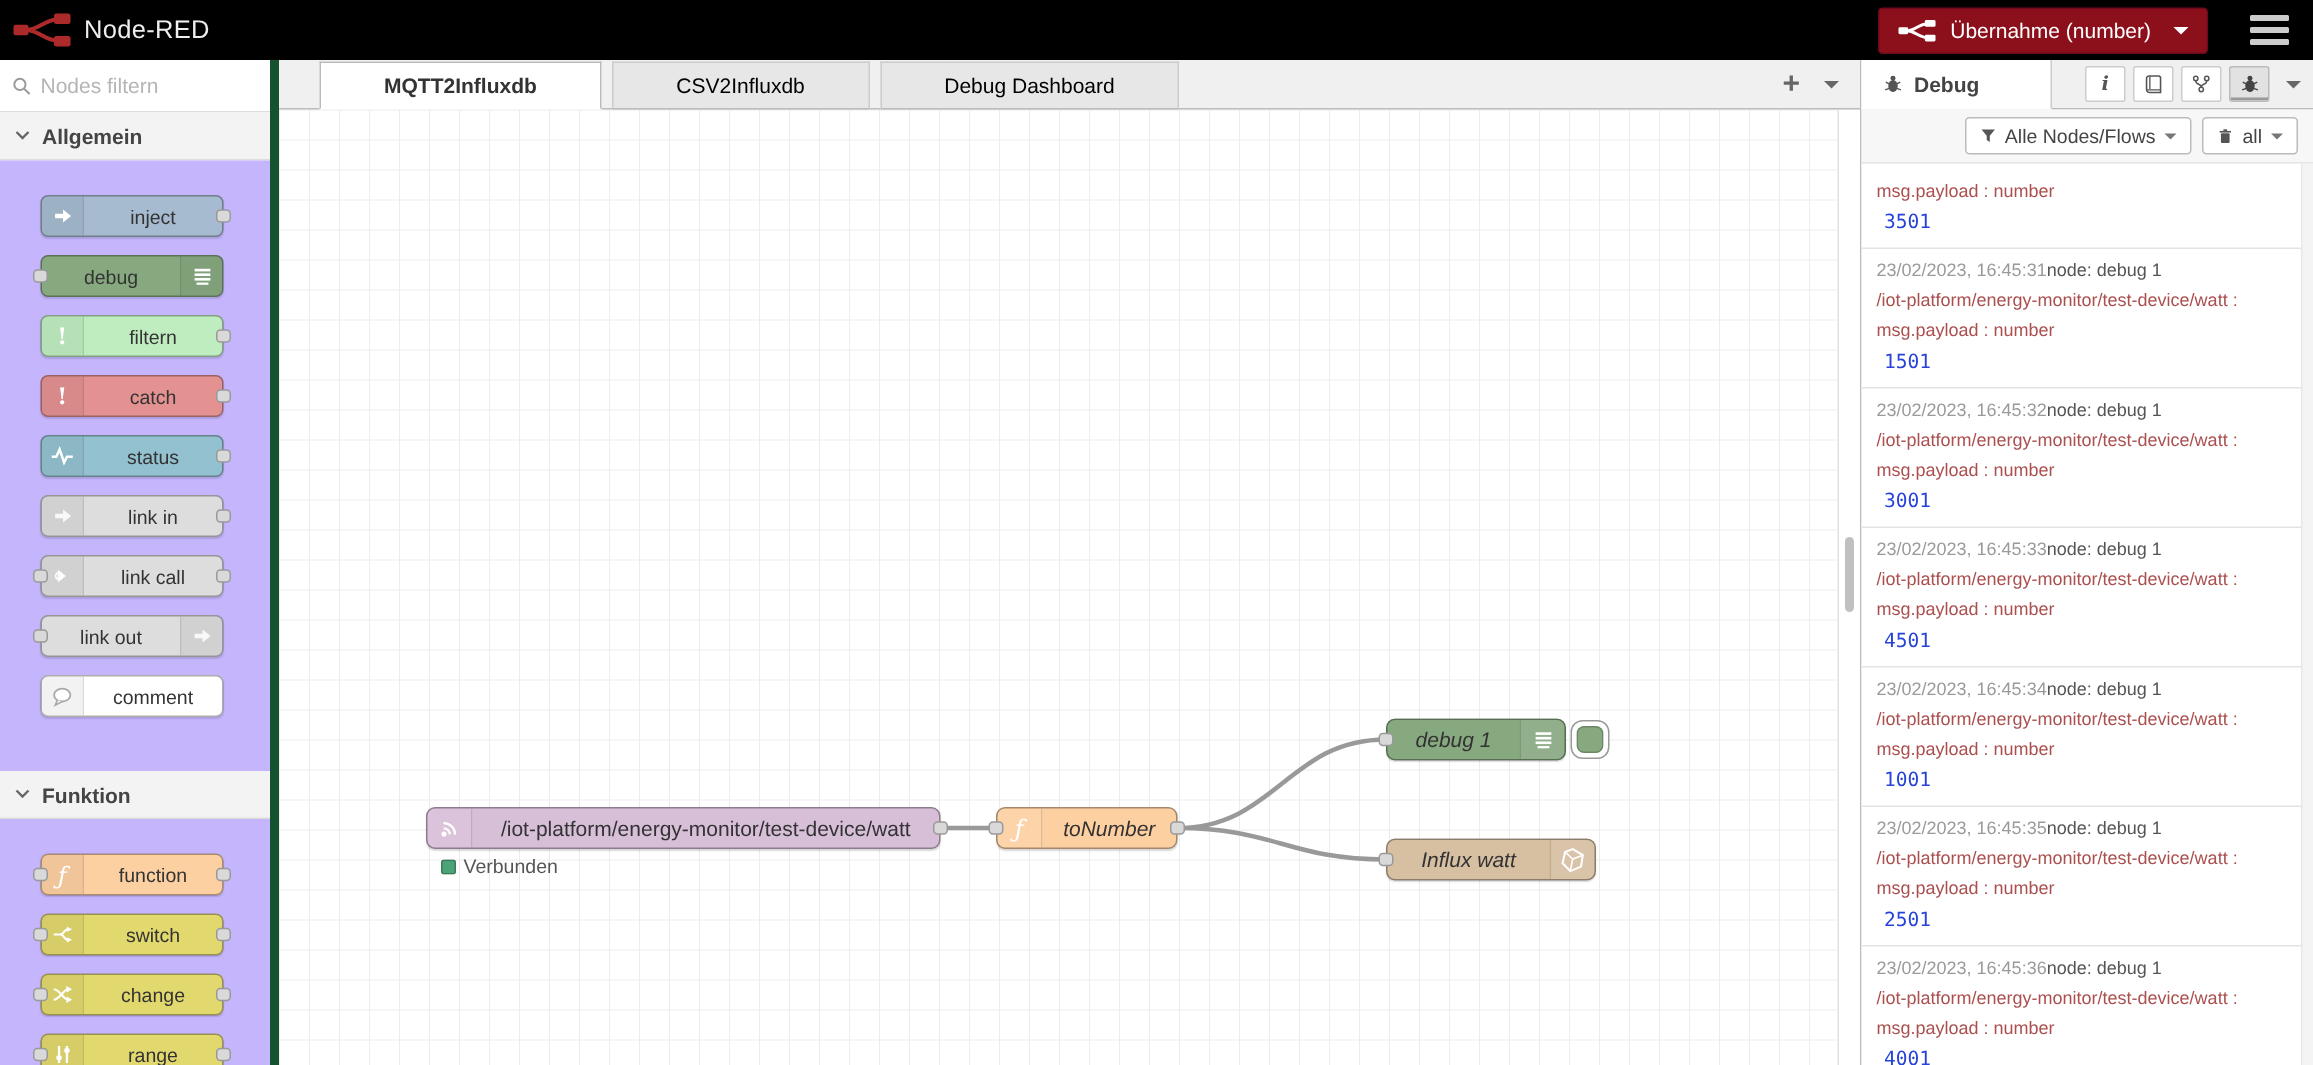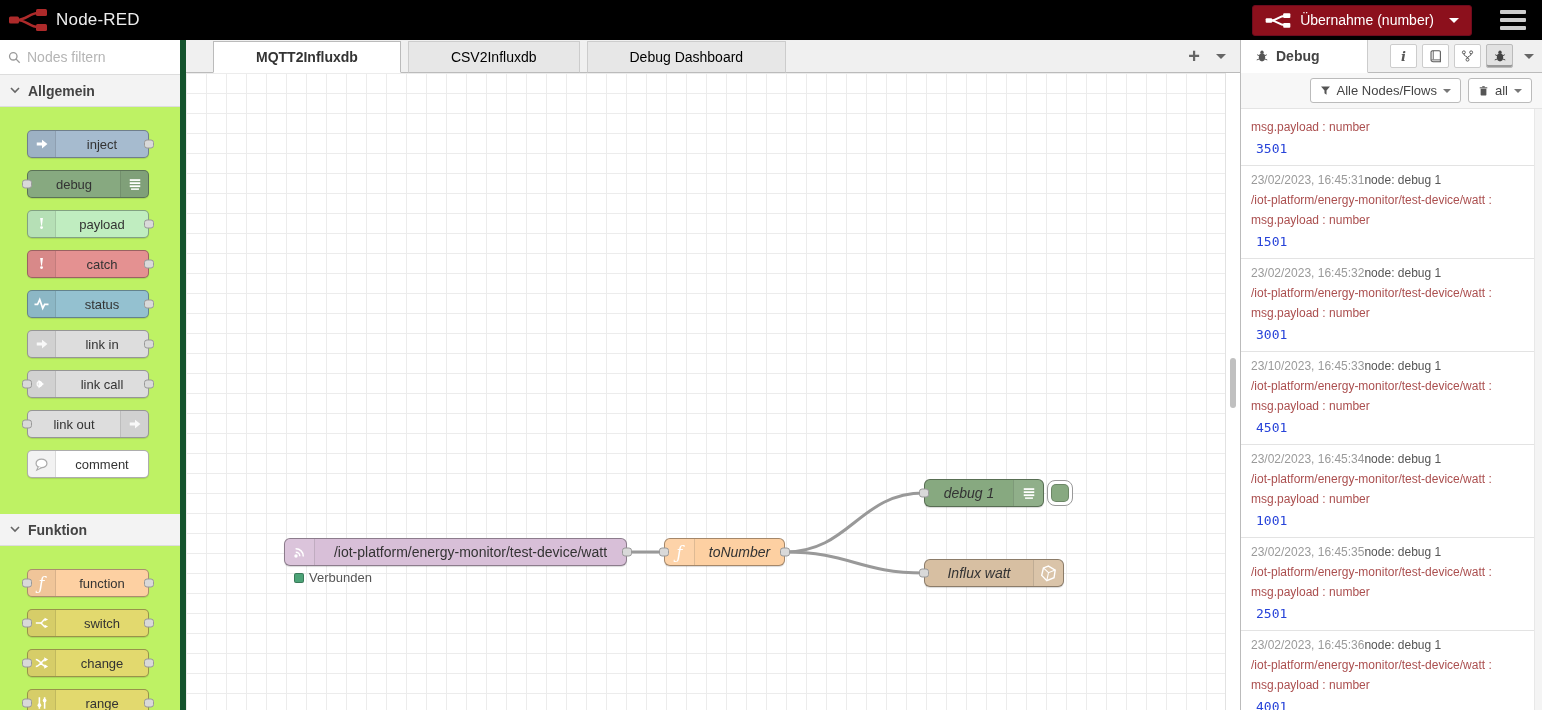--- a/index.html
+++ b/index.html
@@ -19,21 +19,21 @@
   .main { display:flex; height:670px; }
 
   
   .palette { width:186px; border-right:6px solid #14532d; background:#fff; overflow:hidden; }
   .palette-search { height:35px; display:flex; align-items:center; gap:6px; padding:0 8px; border-bottom:1px solid #ddd; }
   .palette-search input { border:none; outline:none; font-size:14px; color:#555; width:130px; font-family:"Liberation Sans",sans-serif; }
   .palette-search input::placeholder { color:#b5b5b5; }
   .pcat-header { height:32px; background:#f3f3f3; border-bottom:1px solid #ddd; display:flex; align-items:center; gap:8px; padding:0 10px; cursor:pointer; }
   .pcat-header .chev { color:#666; font-size:11px; }
   .pcat-label { font-size:14px; font-weight:bold; color:#444; }
-  .pcat-body { padding:23px 0 24px 27px; background:#bef264; }
+  .pcat-body { padding:23px 0 24px 27px; background:#c4b5fd; }
   .pnode { position:relative; width:122px; height:28px; border:1px solid rgba(0,0,0,.32); border-radius:5px; margin-bottom:12px; display:flex; align-items:stretch; cursor:move; box-shadow:0 1px 1px rgba(0,0,0,.12); }
   .pnode-icon { width:28px; display:flex; align-items:center; justify-content:center; background:rgba(0,0,0,.05); border-right:1px solid rgba(0,0,0,.1); border-radius:4px 0 0 4px; flex:none; }
   .pnode.icon-right .pnode-icon { border-right:none; border-left:1px solid rgba(0,0,0,.1); border-radius:0 4px 4px 0; }
   .pnode-label { flex:1; display:flex; align-items:center; justify-content:center; font-size:13px; color:#333; white-space:nowrap; }
   .port { position:absolute; width:10px; height:9px; background:#d9d9d9; border:1px solid #999; border-radius:3px; top:50%; transform:translateY(-50%); cursor:crosshair; }
   .port-left { left:-6px; } .port-right { right:-6px; }
   .excl { color:#fff; font-weight:bold; font-size:15px; font-family:"DejaVu Serif",serif; }
   .fn-glyph { color:#fff; font-size:16px; font-style:italic; font-family:"DejaVu Serif",serif; }
 
   
@@ -156,21 +156,21 @@
                 <rect x="3.5" y="13" width="9" height="1.7"></rect>
               </g>
             </svg>
           </span>
           <span class="port port-left"></span>
         </div>
         <div class="pnode" style="background: rgb(192, 237, 192);">
           <span class="pnode-icon">
             <span class="excl">!</span>
           </span>
-          <span class="pnode-label">payload</span>
+          <span class="pnode-label">filtern</span>
           <span class="port port-right"></span>
         </div>
         <div class="pnode" style="background: rgb(228, 145, 145);">
           <span class="pnode-icon">
             <span class="excl">!</span>
           </span>
           <span class="pnode-label">catch</span>
           <span class="port port-right"></span>
         </div>
         <div class="pnode" style="background: rgb(148, 193, 208);">
@@ -435,21 +435,21 @@
           <div class="dmsg-meta">
             <span class="dmsg-ts">23/02/2023, 16:45:32</span>
             <span class="dmsg-node">node: debug 1</span>
           </div>
           <div class="dmsg-topic">/iot-platform/energy-monitor/test-device/watt :</div>
           <div class="dmsg-type">msg.payload : number</div>
           <div class="dmsg-value">3001</div>
         </div>
         <div class="dmsg">
           <div class="dmsg-meta">
-            <span class="dmsg-ts">23/10/2023, 16:45:33</span>
+            <span class="dmsg-ts">23/02/2023, 16:45:33</span>
             <span class="dmsg-node">node: debug 1</span>
           </div>
           <div class="dmsg-topic">/iot-platform/energy-monitor/test-device/watt :</div>
           <div class="dmsg-type">msg.payload : number</div>
           <div class="dmsg-value">4501</div>
         </div>
         <div class="dmsg">
           <div class="dmsg-meta">
             <span class="dmsg-ts">23/02/2023, 16:45:34</span>
             <span class="dmsg-node">node: debug 1</span>

